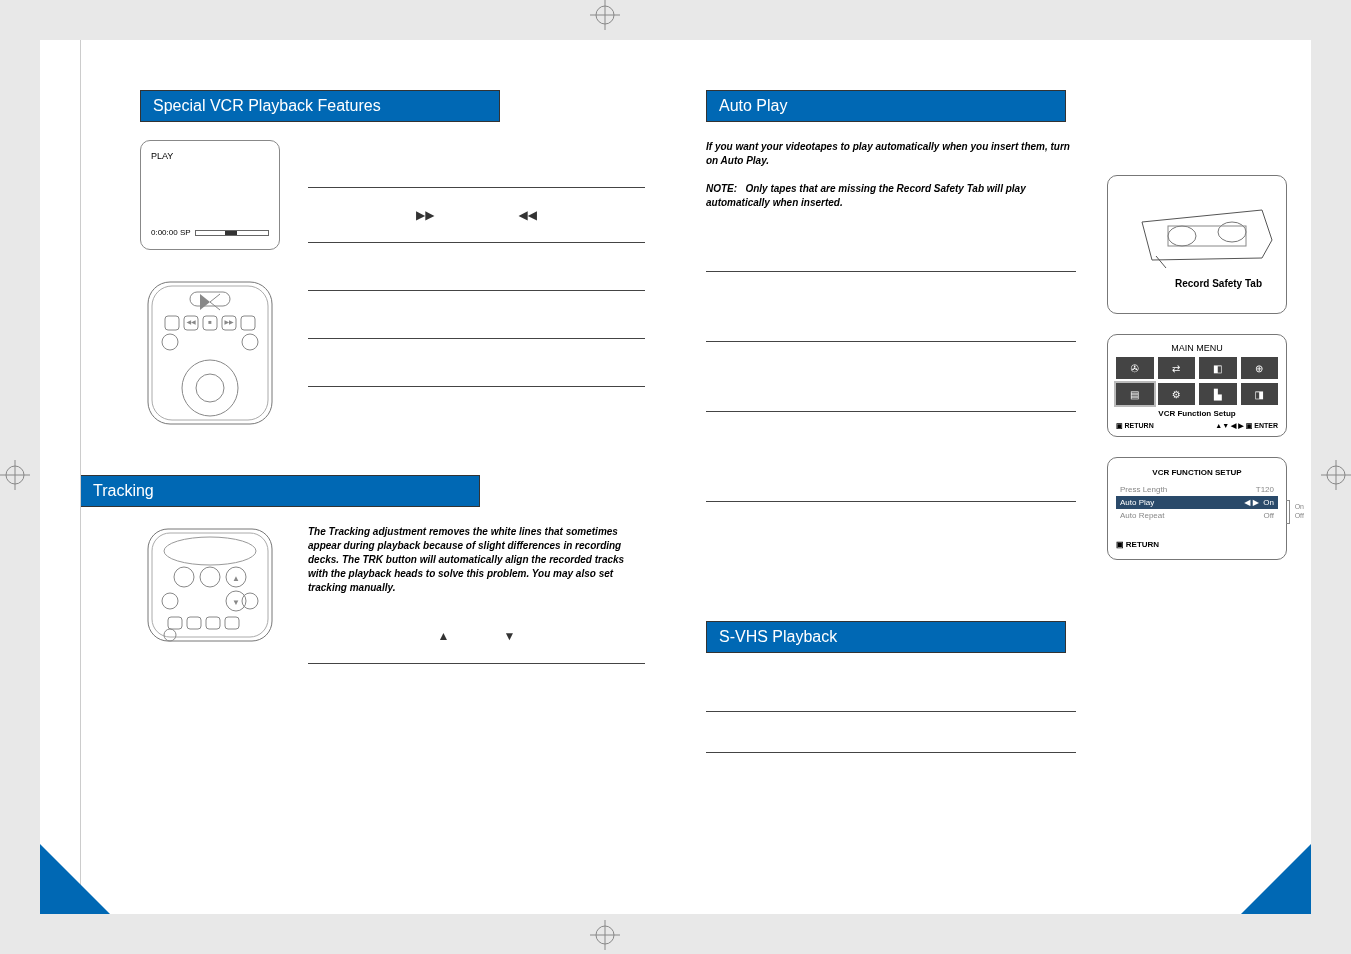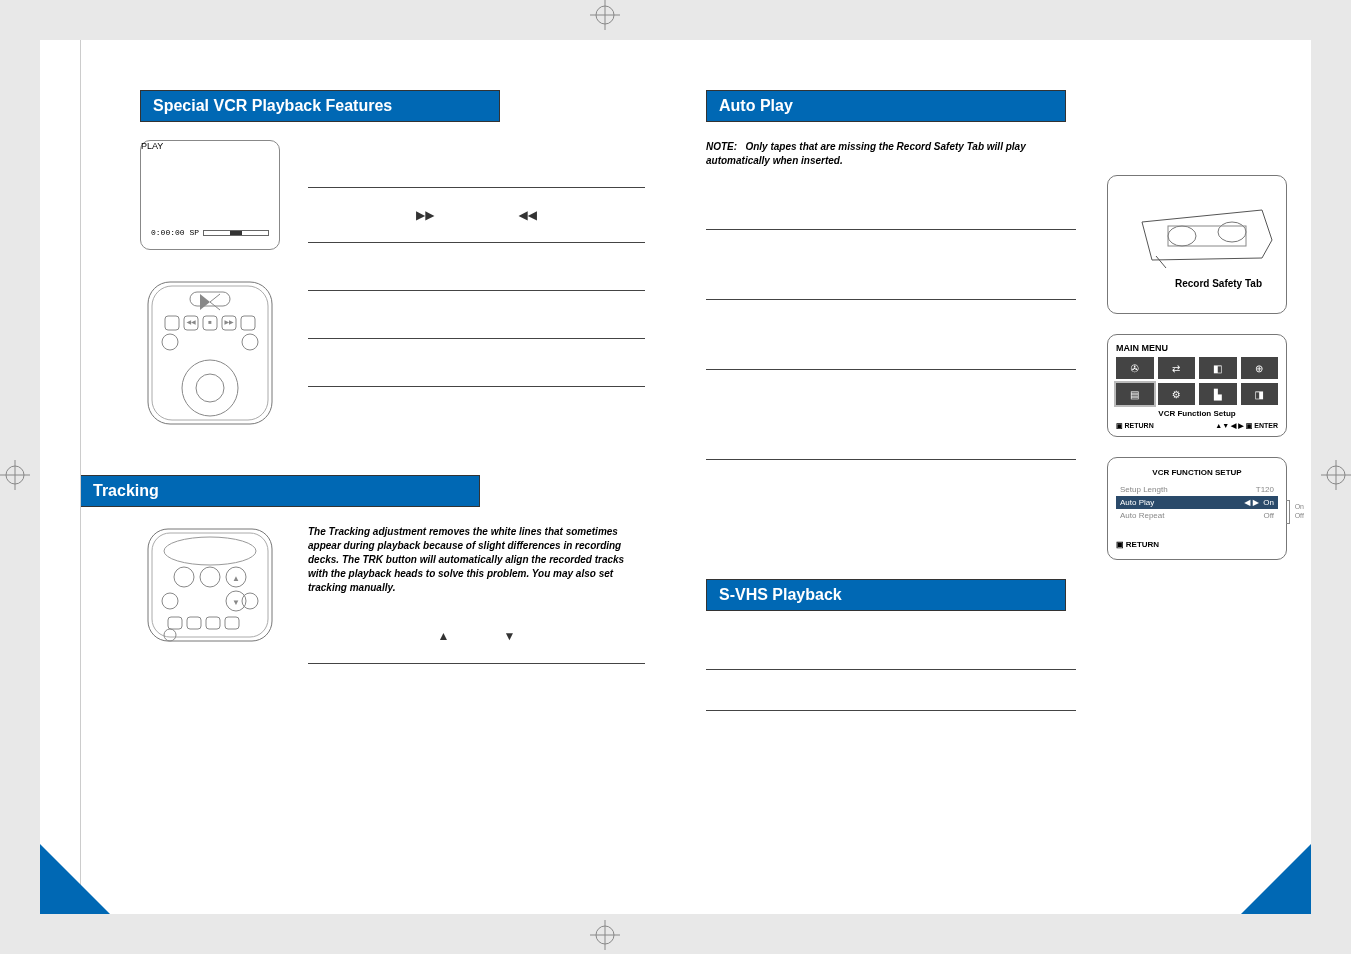--- a/index.html
+++ b/index.html
@@ -30,21 +30,21 @@
     background: #fff;
     position: relative;
     padding: 50px 30px 30px 30px;
   }
   .left-page { border-right: 1px dotted #fff; }
   .right-page { }
 
   .section-header {
     background: #0068b4;
     color: #fff;
-    font-weight: bold;
+    font-weight: normal;
     font-size: 16px;
     padding: 6px 12px;
     border: 1px solid #333;
     margin-bottom: 18px;
     display: inline-block;
     min-width: 360px;
   }
   .section-header.right-inset { margin-left: 0; }
 
   .intro-text {
@@ -59,34 +59,34 @@
 
   .content-row { display: flex; gap: 18px; }
   .fig-col { width: 150px; flex-shrink: 0; }
   .text-col { flex: 1; }
 
   .osd-box {
     border: 1px solid #888;
     border-radius: 10px;
     width: 140px;
     height: 110px;
+    padding: 10px;
     font-size: 9px;
     position: relative;
     margin-bottom: 28px;
   }
   .osd-bar {
     position: absolute;
     bottom: 12px;
     left: 10px;
     right: 10px;
     font-size: 8px;
     display: flex;
     align-items: center;
     gap: 4px;
-    font-family: Liberation Mono, monospace;
   }
   .osd-bar-track {
     flex: 1;
     height: 6px;
     border: 1px solid #666;
     position: relative;
   }
   .osd-bar-fill {
     position: absolute;
     left: 40%;
@@ -135,21 +135,21 @@
     margin-top: 4px;
   }
 
   .menu-box {
     border: 1px solid #777;
     border-radius: 10px;
     padding: 8px 8px 6px 8px;
     font-size: 8px;
     position: relative;
   }
-  .menu-title { text-align: left; font-weight: bold; font-size: 9px; margin-bottom: 4px; }
+  .menu-title { text-align: center; font-weight: normal; font-size: 9px; margin-bottom: 4px; }
   .menu-icons { display: grid; grid-template-columns: repeat(4, 1fr); gap: 4px; }
   .menu-icon {
     background: #444;
     color: #fff;
     height: 22px;
     display: flex;
     align-items: center;
     justify-content: center;
     font-size: 10px;
   }
@@ -358,20 +358,21 @@
 
     <div class="corner-tri left"></div>
   </div>
 
   <div class="page right-page">
 
     <div class="section-header right-inset">Auto Play</div>
 
     <div class="autoplay-body">
       <div class="autoplay-text">
+        <div class="intro-text">If you want your videotapes to play automatically when you insert them, turn on Auto Play.</div>
         <div class="intro-text">
           <span class="note-label">NOTE:</span>
           &nbsp;&nbsp;<span class="note-body">Only tapes that are missing the Record Safety Tab will play automatically when inserted.</span>
         </div>
         <div class="step-block"></div>
         <div class="step-block" style="min-height:70px"></div>
         <div class="step-block" style="min-height:70px"></div>
         <div class="step-block" style="min-height:90px;border-bottom:1px solid #444"></div>
       </div>
     </div>
@@ -404,21 +405,21 @@
         <div class="menu-subtitle">VCR Function Setup</div>
         <div class="menu-footer">
           <span>▣ <span>RETURN</span></span>
           <span><span>▲▼ ◀ ▶</span>&nbsp;▣ <span>ENTER</span></span>
         </div>
       </div>
 
       <div class="setup-box">
         <div class="setup-title">VCR FUNCTION SETUP</div>
         <div class="setup-row">
-          <span>Setup Length</span>
+          <span>Press Length</span>
           <span>T120</span>
         </div>
         <div class="setup-row highlight">
           <span>Auto Play</span>
           <span><span>◀ ▶</span>&nbsp;&nbsp;<span>On</span></span>
         </div>
         <div class="setup-row">
           <span>Auto Repeat</span>
           <span>Off</span>
         </div>

